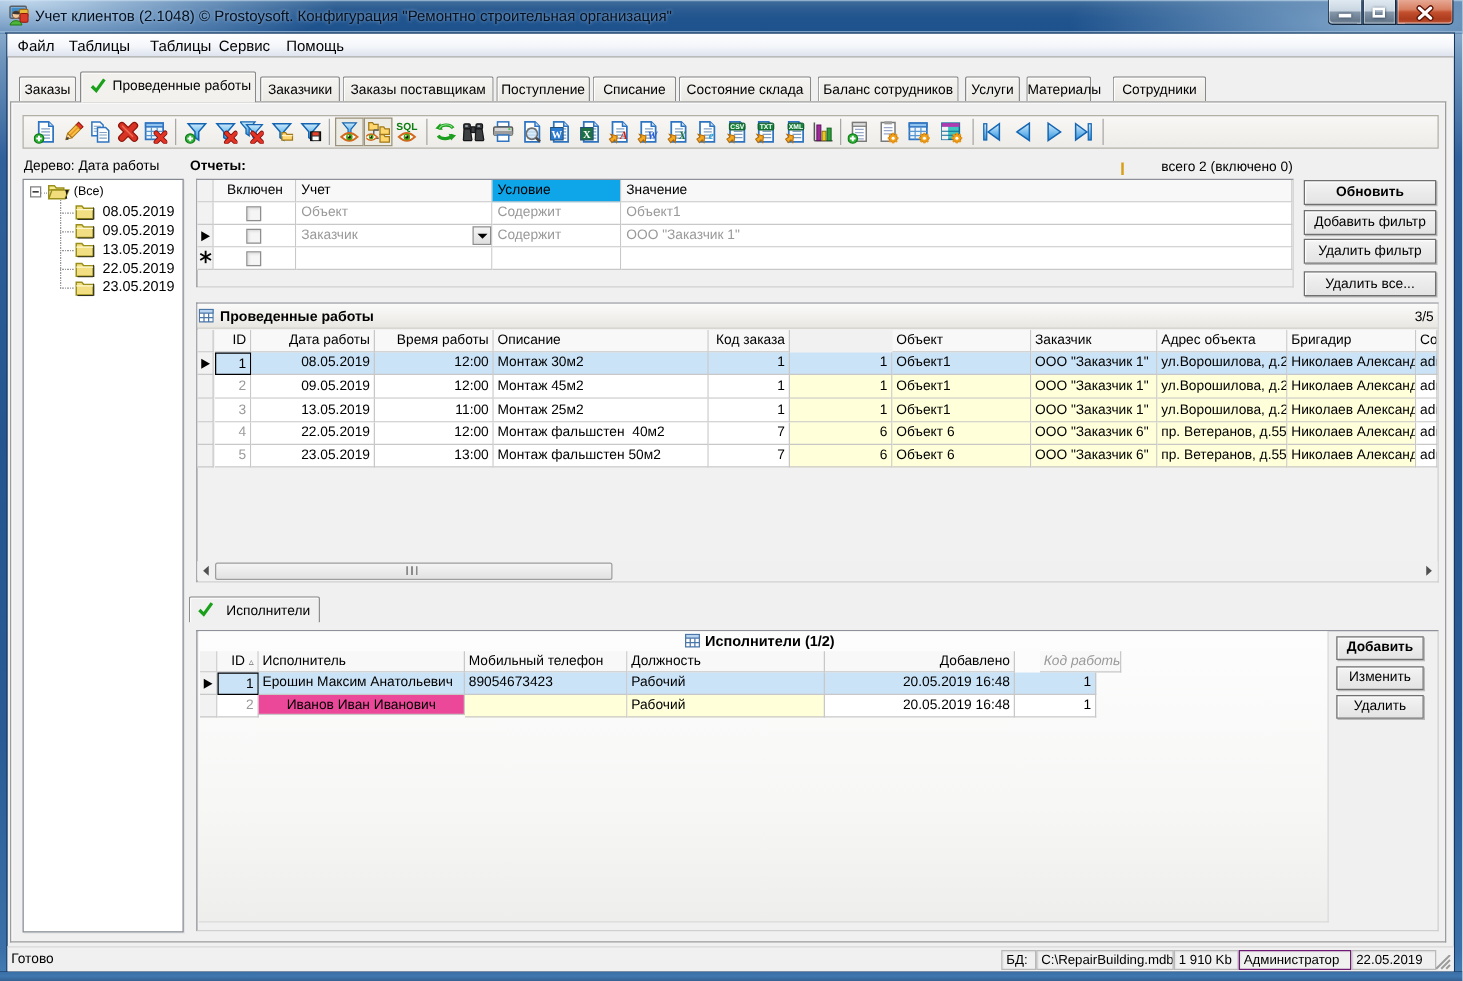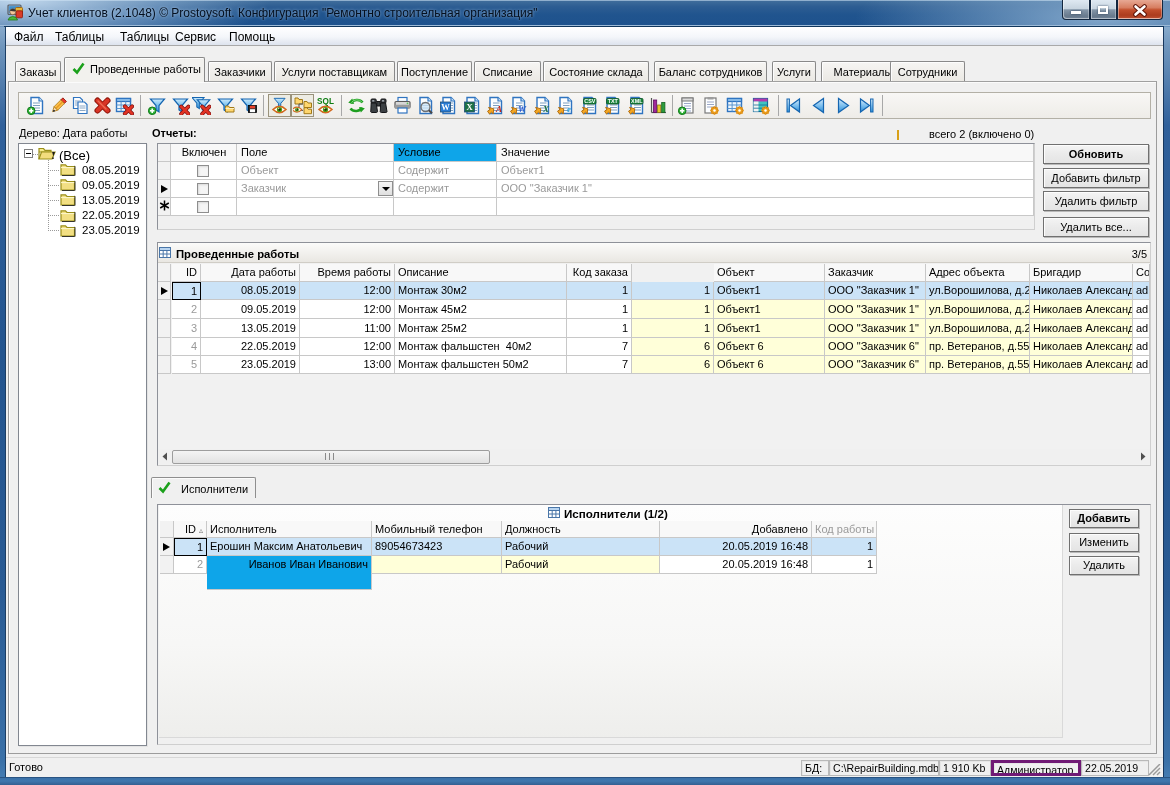--- a/index.html
+++ b/index.html
@@ -45,27 +45,27 @@
       </g>
 </svg></div>
 <div class="a" style="left:6px;top:27px;width:1157px;height:19px;background:linear-gradient(180deg,#ffffff 0%,#f4f6fa 55%,#dde3ee 100%);border-bottom:1px solid #a9a9a9;"></div>
 <div class="a txt" style="left:14px;top:30px;height:14px;font-size:12px;">Файл</div>
 <div class="a txt" style="left:55px;top:30px;height:14px;font-size:12px;">Таблицы</div>
 <div class="a txt" style="left:120px;top:30px;height:14px;font-size:12px;">Таблицы</div>
 <div class="a txt" style="left:175px;top:30px;height:14px;font-size:12px;">Сервис</div>
 <div class="a txt" style="left:229px;top:30px;height:14px;font-size:12px;">Помощь</div>
 <div class="a" style="left:15px;top:61px;width:46px;height:32px;background:linear-gradient(180deg,#f6f5f3,#ebe9e4);border:1px solid #898989;border-bottom:none;border-radius:2px 2px 0 0;box-shadow:inset 1px 1px 0 #fdfdfd;text-align:center;line-height:20px;font-size:11px;white-space:nowrap;">Заказы</div>
 <div class="a" style="left:208px;top:61px;width:64px;height:20px;background:linear-gradient(180deg,#f6f5f3,#ebe9e4);border:1px solid #898989;border-bottom:none;border-radius:2px 2px 0 0;box-shadow:inset 1px 1px 0 #fdfdfd;text-align:center;line-height:20px;font-size:11px;white-space:nowrap;">Заказчики</div>
-<div class="a" style="left:274px;top:61px;width:121px;height:20px;background:linear-gradient(180deg,#f6f5f3,#ebe9e4);border:1px solid #898989;border-bottom:none;border-radius:2px 2px 0 0;box-shadow:inset 1px 1px 0 #fdfdfd;text-align:center;line-height:20px;font-size:11px;white-space:nowrap;">Услуги поставщикам</div>
+<div class="a" style="left:274px;top:61px;width:121px;height:20px;background:linear-gradient(180deg,#f6f5f3,#ebe9e4);border:1px solid #898989;border-bottom:none;border-radius:2px 2px 0 0;box-shadow:inset 1px 1px 0 #fdfdfd;text-align:center;line-height:20px;font-size:11px;white-space:nowrap;">Заказы поставщикам</div>
 <div class="a" style="left:397px;top:61px;width:75px;height:20px;background:linear-gradient(180deg,#f6f5f3,#ebe9e4);border:1px solid #898989;border-bottom:none;border-radius:2px 2px 0 0;box-shadow:inset 1px 1px 0 #fdfdfd;text-align:center;line-height:20px;font-size:11px;white-space:nowrap;">Поступление</div>
 <div class="a" style="left:474px;top:61px;width:67px;height:20px;background:linear-gradient(180deg,#f6f5f3,#ebe9e4);border:1px solid #898989;border-bottom:none;border-radius:2px 2px 0 0;box-shadow:inset 1px 1px 0 #fdfdfd;text-align:center;line-height:20px;font-size:11px;white-space:nowrap;">Списание</div>
 <div class="a" style="left:543px;top:61px;width:106px;height:20px;background:linear-gradient(180deg,#f6f5f3,#ebe9e4);border:1px solid #898989;border-bottom:none;border-radius:2px 2px 0 0;box-shadow:inset 1px 1px 0 #fdfdfd;text-align:center;line-height:20px;font-size:11px;white-space:nowrap;">Состояние склада</div>
 <div class="a" style="left:654px;top:61px;width:113px;height:20px;background:linear-gradient(180deg,#f6f5f3,#ebe9e4);border:1px solid #898989;border-bottom:none;border-radius:2px 2px 0 0;box-shadow:inset 1px 1px 0 #fdfdfd;text-align:center;line-height:20px;font-size:11px;white-space:nowrap;">Баланс сотрудников</div>
 <div class="a" style="left:772px;top:61px;width:44px;height:20px;background:linear-gradient(180deg,#f6f5f3,#ebe9e4);border:1px solid #898989;border-bottom:none;border-radius:2px 2px 0 0;box-shadow:inset 1px 1px 0 #fdfdfd;text-align:center;line-height:20px;font-size:11px;white-space:nowrap;">Услуги</div>
-<div class="a" style="left:821px;top:61px;width:84px;height:20px;background:linear-gradient(180deg,#f6f5f3,#ebe9e4);border:1px solid #898989;border-bottom:none;border-radius:2px 2px 0 0;box-shadow:inset 1px 1px 0 #fdfdfd;text-align:center;line-height:20px;font-size:11px;white-space:nowrap;">Материалы</div>
+<div class="a" style="left:821px;top:61px;width:52px;height:20px;background:linear-gradient(180deg,#f6f5f3,#ebe9e4);border:1px solid #898989;border-bottom:none;border-radius:2px 2px 0 0;box-shadow:inset 1px 1px 0 #fdfdfd;text-align:center;line-height:20px;font-size:11px;white-space:nowrap;">Материалы</div>
 <div class="a" style="left:890px;top:61px;width:75px;height:20px;background:linear-gradient(180deg,#f6f5f3,#ebe9e4);border:1px solid #898989;border-bottom:none;border-radius:2px 2px 0 0;box-shadow:inset 1px 1px 0 #fdfdfd;text-align:center;line-height:20px;font-size:11px;white-space:nowrap;">Сотрудники</div>
 <div class="a" style="left:64px;top:57px;width:141px;height:25px;background:#f2f1ee;border:1px solid #898989;border-bottom:none;border-radius:2px 2px 0 0;box-shadow:inset 1px 1px 0 #fdfdfd;z-index:3;"></div>
 <div class="a" style="left:72px;top:62px;width:13px;height:13px;z-index:4;"><svg width="13" height="13">
       <path d="M1.5 7 l3.5 3.5 L11.5 1.5" fill="none" stroke="#1ba01b" stroke-width="2.6"></path>
     </svg></div>
 <div class="a txt" style="left:90px;top:63px;z-index:4;font-size:11px;">Проведенные работы</div>
 <div class="a" style="left:8px;top:81px;width:1149px;height:673px;background:#f0f0f0;border:1px solid #9c9c9c;border-top:1px solid #a0a0a0;box-shadow:inset 1px 1px 0 #fbfbfb;z-index:2;"></div>
 <div class="a" style="left:18px;top:92px;width:1133px;height:27px;background:linear-gradient(180deg,#f8f7f5,#eeece8);border:1px solid #b3b0a6;z-index:5;"></div>
 <div class="a" style="left:268px;top:94px;width:23px;height:23px;border:1px solid #9a927b;background:#edece4;z-index:5;"></div>
 <div class="a" style="left:291px;top:94px;width:23px;height:23px;border:1px solid #9a927b;background:#edece4;z-index:5;"></div>
@@ -491,21 +491,21 @@
 <div class="a" style="left:897px;top:130px;width:2px;height:10px;background:#d8a018;z-index:5;"></div>
 <div class="a txt" style="left:929px;top:128px;font-size:11px;z-index:5;">всего 2 (включено 0)</div>
 <div class="a" style="left:18px;top:143px;width:129px;height:603px;background:#fff;border:1px solid #828790;box-shadow:1px 1px 0 #e3e3e3;z-index:5;"></div>
 <div class="a" style="left:24px;top:149px;width:9px;height:9px;border:1px solid #808080;background:#fff;z-index:5;"></div>
 <div class="a" style="left:26px;top:153px;width:5px;height:1px;background:#000;z-index:5;"></div>
 <div class="a" style="left:38px;top:146px;z-index:5;"><svg width="18" height="14" viewBox="0 0 18 14">
 <path d="M1 13 V2.5 h4.5 l1.5 1.8 H13 V6 h-12" fill="#f6ec8e" stroke="#9a8f1a" stroke-width="1.2"></path>
 <path d="M3.5 6 h13.5 l-3 7 H1 z" fill="#f2dd7d" stroke="#9a8f1a" stroke-width="1.2"></path>
 <path d="M14.2 6 l2.8 0 -3 7 1.8 0 z" fill="#1a1a1a"></path>
 </svg></div>
-<div class="a txt" style="left:59px;top:148px;font-size:13px;z-index:5;">(Все)</div>
+<div class="a txt" style="left:59px;top:148px;font-size:10px;z-index:5;">(Все)</div>
 <div class="a" style="left:33px;top:154px;width:5px;height:1px;background-image:repeating-linear-gradient(90deg,#9a9a9a 0 1px,transparent 1px 2px);z-index:5;"></div>
 <div class="a" style="left:48px;top:160px;width:1px;height:71px;background-image:repeating-linear-gradient(180deg,#9a9a9a 0 1px,transparent 1px 2px);z-index:5;"></div>
 <div class="a" style="left:48px;top:169.5px;width:11px;height:1px;background-image:repeating-linear-gradient(90deg,#9a9a9a 0 1px,transparent 1px 2px);z-index:5;"></div>
 <div class="a" style="left:60px;top:163.0px;z-index:5;"><svg width="16" height="13" viewBox="0 0 16 13">
 <path d="M1 12 V1.8 h4.5 l1.5 1.7 h7.5 V12 z" fill="#f2df83" stroke="#9a8f1a" stroke-width="1.2"></path>
 <path d="M1 4.6 h13.5" stroke="#fdf8cf" stroke-width="1"></path>
 <path d="M14.5 2.5 l1 1 0 9 -1 0 z M2 12 l12.5 0 0 1 -12.5 0 z" fill="#1a1a1a" opacity="0.85"></path>
 </svg></div>
 <div class="a txt" style="left:82px;top:163.5px;font-size:11.5px;z-index:5;">08.05.2019</div>
 <div class="a" style="left:48px;top:184.7px;width:11px;height:1px;background-image:repeating-linear-gradient(90deg,#9a9a9a 0 1px,transparent 1px 2px);z-index:5;"></div>
@@ -533,21 +533,21 @@
 <div class="a" style="left:60px;top:223.8px;z-index:5;"><svg width="16" height="13" viewBox="0 0 16 13">
 <path d="M1 12 V1.8 h4.5 l1.5 1.7 h7.5 V12 z" fill="#f2df83" stroke="#9a8f1a" stroke-width="1.2"></path>
 <path d="M1 4.6 h13.5" stroke="#fdf8cf" stroke-width="1"></path>
 <path d="M14.5 2.5 l1 1 0 9 -1 0 z M2 12 l12.5 0 0 1 -12.5 0 z" fill="#1a1a1a" opacity="0.85"></path>
 </svg></div>
 <div class="a txt" style="left:82px;top:224.3px;font-size:11.5px;z-index:5;">23.05.2019</div>
 <div class="a" style="left:157px;top:143px;width:878px;height:87px;background:#f0f0f0;border:1px solid #8e9199;border-right-color:#cfcfcf;border-bottom-color:#cfcfcf;z-index:5;"></div>
 <div class="a" style="left:158px;top:144px;width:876px;height:72px;background:#fff;z-index:5;"></div>
 <div class="a" style="left:158px;top:144px;width:13px;height:18px;background:#f2f2f2;border-right:1px solid #c8c8c8;border-bottom:1px solid #c8c8c8;z-index:5;"></div>
 <div class="cell" style="left:171px;top:144px;width:66px;height:18px;line-height:17px;background:#f8f8f8;text-align:center;padding-left:4px;z-index:5;">Включен</div>
-<div class="cell" style="left:237px;top:144px;width:157px;height:18px;line-height:17px;background:#f8f8f8;text-align:left;padding-left:4px;z-index:5;">Поле</div>
+<div class="cell" style="left:237px;top:144px;width:157px;height:18px;line-height:17px;background:#f8f8f8;text-align:left;padding-left:4px;z-index:5;">Учет</div>
 <div class="cell" style="left:394px;top:144px;width:103px;height:18px;line-height:17px;background:#0ea5e9;text-align:left;padding-left:4px;z-index:5;">Условие</div>
 <div class="cell" style="left:497px;top:144px;width:537px;height:18px;line-height:17px;background:#f8f8f8;text-align:left;padding-left:4px;z-index:5;">Значение</div>
 <div class="a" style="left:158px;top:162px;width:13px;height:18px;background:#f2f2f2;border-right:1px solid #c8c8c8;border-bottom:1px solid #c8c8c8;z-index:5;"></div>
 <div class="cell" style="left:171px;top:162px;width:66px;height:18px;line-height:17px;background:#fff;color:#9a9a9a;padding-left:4px;z-index:5;"></div>
 <div class="cell" style="left:237px;top:162px;width:157px;height:18px;line-height:17px;background:#fff;color:#9a9a9a;padding-left:4px;z-index:5;">Объект</div>
 <div class="cell" style="left:394px;top:162px;width:103px;height:18px;line-height:17px;background:#fff;color:#9a9a9a;padding-left:4px;z-index:5;">Содержит</div>
 <div class="cell" style="left:497px;top:162px;width:537px;height:18px;line-height:17px;background:#fff;color:#9a9a9a;padding-left:4px;z-index:5;">Объект1</div>
 <div class="a" style="left:197px;top:165px;width:12px;height:12px;background:#f5f5f5;border:1px solid #8e8e8e;box-shadow:inset 1px 1px 2px #d9d9d9;z-index:5;"></div>
 <div class="a" style="left:158px;top:180px;width:13px;height:18px;background:#f2f2f2;border-right:1px solid #c8c8c8;border-bottom:1px solid #c8c8c8;z-index:5;"></div>
 <div class="cell" style="left:171px;top:180px;width:66px;height:18px;line-height:17px;background:#fff;color:#9a9a9a;padding-left:4px;z-index:5;"></div>
@@ -682,44 +682,44 @@
       <line x1="7.9" y1="3.5" x2="7.9" y2="10.5" stroke="#4a76a8"></line>
       <line x1="0.5" y1="7" x2="11.5" y2="7" stroke="#4a76a8"></line>
     </svg></div>
 <div class="a txt" style="left:564px;top:506.5px;font-weight:bold;font-size:11.6px;z-index:5;">Исполнители (1/2)</div>
 <div class="a" style="left:160px;top:521px;width:14px;height:17px;background:#f2f2f2;border-right:1px solid #c8c8c8;border-bottom:1px solid #c8c8c8;z-index:5;"></div>
 <div class="cell" style="left:174px;top:521px;width:33px;height:17px;line-height:16px;background:#f8f8f8;text-align:right;color:#000;z-index:5;">ID <span style="color:#707070;font-size:8px;">▵</span></div>
 <div class="cell" style="left:207px;top:521px;width:165px;height:17px;line-height:16px;background:#f8f8f8;text-align:left;color:#000;z-index:5;">Исполнитель</div>
 <div class="cell" style="left:372px;top:521px;width:130px;height:17px;line-height:16px;background:#f8f8f8;text-align:left;color:#000;z-index:5;">Мобильный телефон</div>
 <div class="cell" style="left:502px;top:521px;width:158px;height:17px;line-height:16px;background:#f8f8f8;text-align:left;color:#000;z-index:5;">Должность</div>
 <div class="cell" style="left:660px;top:521px;width:152px;height:17px;line-height:16px;background:#f8f8f8;text-align:right;color:#000;z-index:5;">Добавлено</div>
-<div class="cell" style="left:812px;top:521px;width:65px;height:17px;line-height:16px;background:#f8f8f8;text-align:right;color:#9a9a9a;z-index:5;">Код работы</div>
+<div class="cell" style="left:832px;top:521px;width:65px;height:17px;line-height:16px;background:#f8f8f8;text-align:right;color:#9a9a9a;z-index:5;font-style:italic;">Код работы</div>
 <div class="a" style="left:160px;top:538px;width:14px;height:18px;background:#f2f2f2;border-right:1px solid #c8c8c8;border-bottom:1px solid #c8c8c8;z-index:5;"></div>
 <div class="a" style="left:163px;top:543px;width:0;height:0;border-top:4.5px solid transparent;border-bottom:4.5px solid transparent;border-left:7px solid #000;z-index:5;"></div>
 <div class="cell" style="left:174px;top:538px;width:33px;height:18px;line-height:17px;background:#cbe3f7;text-align:right;color:#000;border:1px solid #000;line-height:16px;z-index:5;">1</div>
 <div class="cell" style="left:207px;top:538px;width:165px;height:18px;line-height:17px;background:#cbe3f7;text-align:left;color:#000;z-index:5;">Ерошин Максим Анатольевич</div>
 <div class="cell" style="left:372px;top:538px;width:130px;height:18px;line-height:17px;background:#cbe3f7;text-align:left;color:#000;z-index:5;">89054673423</div>
 <div class="cell" style="left:502px;top:538px;width:158px;height:18px;line-height:17px;background:#cbe3f7;text-align:left;color:#000;z-index:5;">Рабочий</div>
 <div class="cell" style="left:660px;top:538px;width:152px;height:18px;line-height:17px;background:#cbe3f7;text-align:right;color:#000;z-index:5;">20.05.2019 16:48</div>
 <div class="cell" style="left:812px;top:538px;width:65px;height:18px;line-height:17px;background:#cbe3f7;text-align:right;color:#000;z-index:5;">1</div>
 <div class="a" style="left:160px;top:556px;width:14px;height:18px;background:#f2f2f2;border-right:1px solid #c8c8c8;border-bottom:1px solid #c8c8c8;z-index:5;"></div>
 <div class="cell" style="left:174px;top:556px;width:33px;height:18px;line-height:17px;background:#fff;text-align:right;color:#9a9a9a;z-index:5;">2</div>
-<div class="cell" style="left:207px;top:556px;width:165px;height:34px;line-height:17px;background:#0ea5e9;text-align:right;color:#000;z-index:5;">Иванов Иван Иванович</div>
+<div class="cell" style="left:207px;top:556px;width:165px;height:16px;line-height:17px;background:#ec4899;text-align:center;color:#000;z-index:5;">Иванов Иван Иванович</div>
 <div class="cell" style="left:372px;top:556px;width:130px;height:18px;line-height:17px;background:#ffffd9;text-align:left;color:#000;z-index:5;"></div>
 <div class="cell" style="left:502px;top:556px;width:158px;height:18px;line-height:17px;background:#ffffd9;text-align:left;color:#000;z-index:5;">Рабочий</div>
 <div class="cell" style="left:660px;top:556px;width:152px;height:18px;line-height:17px;background:#fff;text-align:right;color:#000;z-index:5;">20.05.2019 16:48</div>
 <div class="cell" style="left:812px;top:556px;width:65px;height:18px;line-height:17px;background:#fff;text-align:right;color:#000;z-index:5;">1</div>
 <div class="btn" style="left:1069px;top:509px;width:70px;height:19px;line-height:17px;font-weight:bold;z-index:5;">Добавить</div>
 <div class="btn" style="left:1069px;top:533px;width:70px;height:19px;line-height:17px;z-index:5;">Изменить</div>
 <div class="btn" style="left:1069px;top:556px;width:70px;height:19px;line-height:17px;z-index:5;">Удалить</div>
 <div class="a" style="left:6px;top:757px;width:1157px;height:20px;background:#f0f0f0;border-top:1px solid #d7d7d7;z-index:6;"></div>
 <div class="a txt" style="left:9px;top:761px;font-size:11px;z-index:7;">Готово</div>
 <div class="a txt" style="left:801px;top:759.5px;width:28px;height:16px;line-height:15px;padding:0 3px;font-size:10.6px;border:1px solid #b9b9b9;box-shadow:inset 1px 1px 0 #e6e6e6;z-index:7;">БД:</div>
 <div class="a txt" style="left:829px;top:759.5px;width:110px;height:16px;line-height:15px;padding:0 3px;font-size:10.6px;border:1px solid #b9b9b9;box-shadow:inset 1px 1px 0 #e6e6e6;z-index:7;">C:\RepairBuilding.mdb</div>
 <div class="a txt" style="left:939px;top:759.5px;width:52px;height:16px;line-height:15px;padding:0 3px;font-size:10.6px;border:1px solid #b9b9b9;box-shadow:inset 1px 1px 0 #e6e6e6;z-index:7;">1 910 Kb</div>
-<div class="a txt" style="left:991px;top:759.5px;width:90px;height:16px;line-height:15px;padding:0 3px;font-size:10.6px;border:3px solid #701a75;box-shadow:inset 1px 1px 0 #e6e6e6;z-index:7;">Администратор</div>
+<div class="a txt" style="left:991px;top:759.5px;width:90px;height:16px;line-height:15px;padding:0 3px;font-size:10.6px;border:1px solid #701a75;box-shadow:inset 1px 1px 0 #e6e6e6;z-index:7;">Администратор</div>
 <div class="a txt" style="left:1081px;top:759.5px;width:68px;height:16px;line-height:15px;padding:0 3px;font-size:10.6px;border:1px solid #b9b9b9;box-shadow:inset 1px 1px 0 #e6e6e6;z-index:7;">22.05.2019</div>
 <div class="a" style="left:1148px;top:764px;width:13px;height:12px;z-index:7;"><svg width="13" height="12">
       <g stroke="#9a9a9a" stroke-width="1.5">
         <line x1="12" y1="0" x2="1" y2="11"></line>
         <line x1="12" y1="4" x2="5" y2="11"></line>
         <line x1="12" y1="8" x2="9" y2="11"></line>
       </g>
     </svg></div>
 </body></html>

